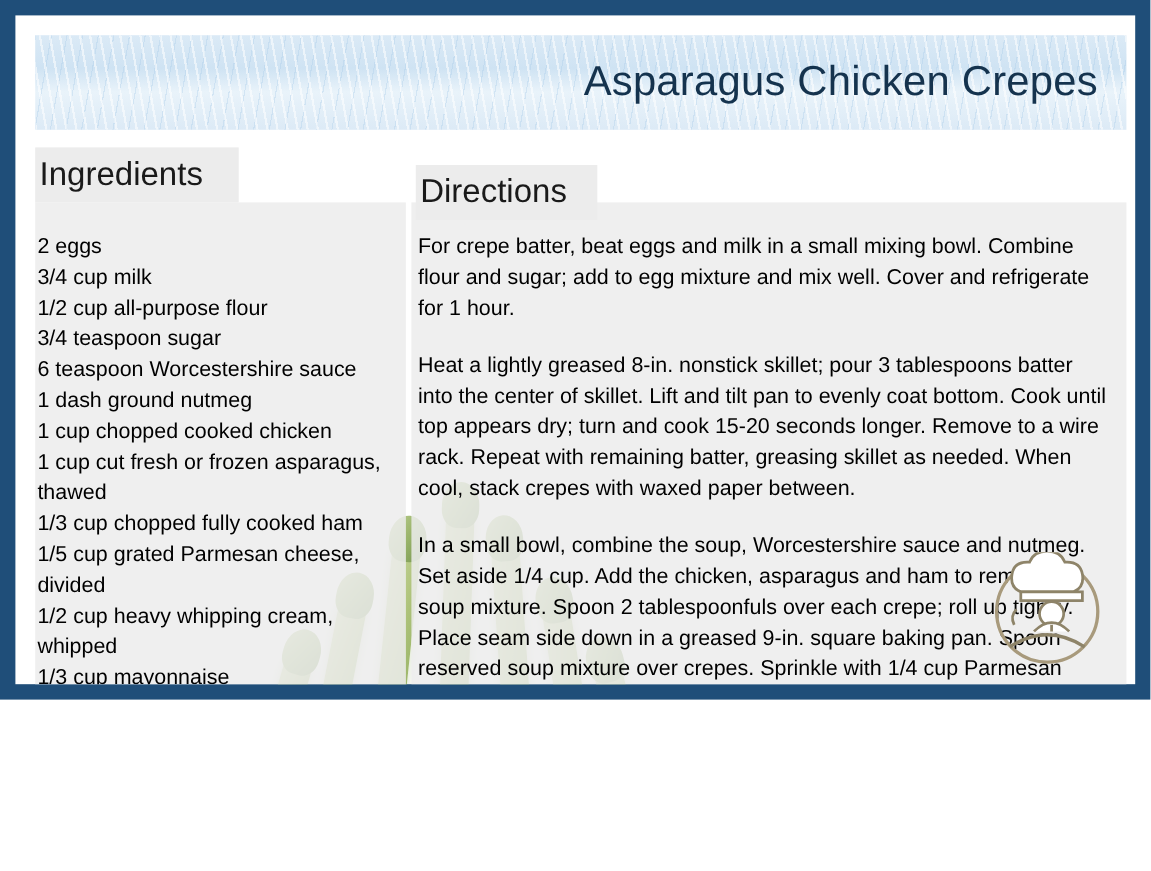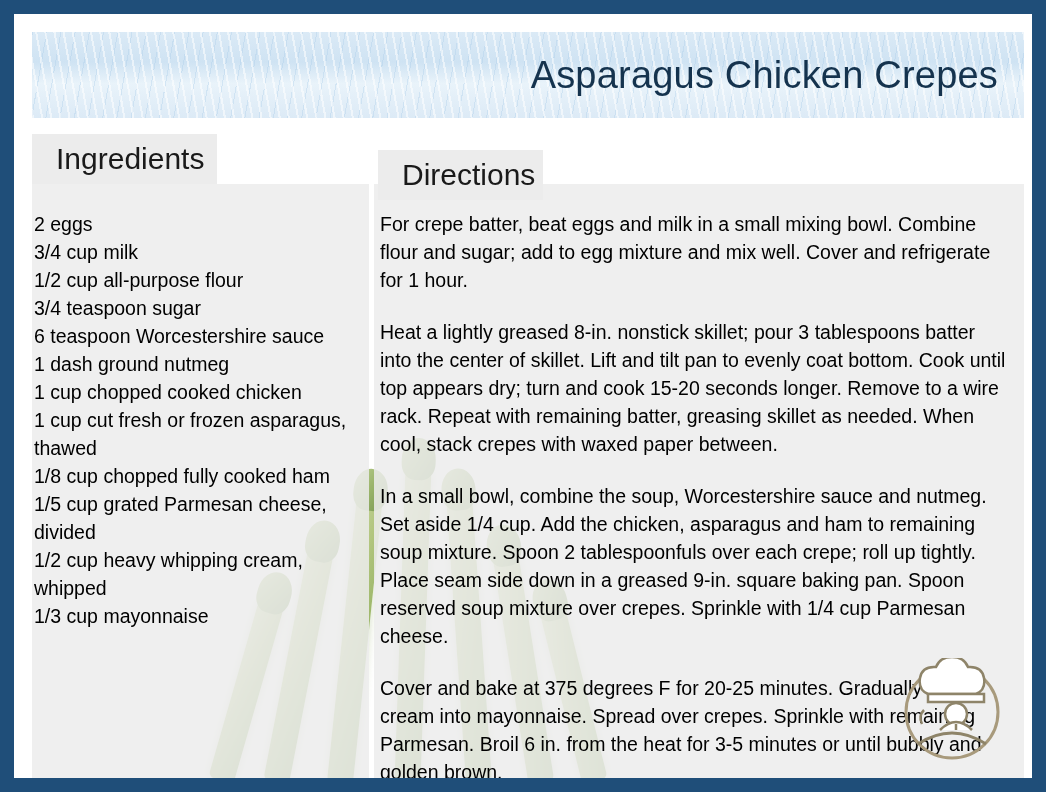--- a/index.html
+++ b/index.html
@@ -10,21 +10,21 @@
   body {
     width: 1046px;
     height: 792px;
     font-family: "Liberation Sans", sans-serif;
     overflow: hidden;
   }
 
   .card {
     position: relative;
     width: 1046px;
-    height: 792px;
+    height: 636px;
     box-sizing: border-box;
     border: 14px solid #1f4e79;
     background: #ffffff;
     overflow: hidden;
   }
 
   
   .title-banner {
     position: absolute;
     left: 18px;
@@ -108,21 +108,21 @@
     top: 120px;
     height: 50px;
     background: #ececec;
     z-index: 3;
     display: flex;
     align-items: center;
   }
   .heading-tab span {
     font-size: 30px;
     color: #1a1a1a;
-    padding-left: 24px;
+    padding-left: 4px;
   }
   #heading-ingredients {
     left: 18px;
     width: 185px;
   }
   #heading-directions {
     left: 364px;
     width: 165px;
     margin-top: 16px;
   }
@@ -202,21 +202,21 @@
   </div>
   <div class="col-body" id="ingredients-list">
     <div class="ing-line">2 eggs</div>
     <div class="ing-line">3/4 cup milk</div>
     <div class="ing-line">1/2 cup all-purpose flour</div>
     <div class="ing-line">3/4 teaspoon sugar</div>
     <div class="ing-line">6 teaspoon Worcestershire sauce</div>
     <div class="ing-line">1 dash ground nutmeg</div>
     <div class="ing-line">1 cup chopped cooked chicken</div>
     <div class="ing-line">1 cup cut fresh or frozen asparagus, thawed</div>
-    <div class="ing-line">1/8 cup chopped fully cooked ham</div>
+    <div class="ing-line">1/3 cup chopped fully cooked ham</div>
     <div class="ing-line">1/5 cup grated Parmesan cheese, divided</div>
     <div class="ing-line">1/2 cup heavy whipping cream, whipped</div>
     <div class="ing-line">1/3 cup mayonnaise</div>
   </div>
 
   <div class="col-directions"></div>
   <div class="heading-tab" id="heading-directions">
     <span>Directions</span>
   </div>
   <div class="col-body" id="directions-list">

